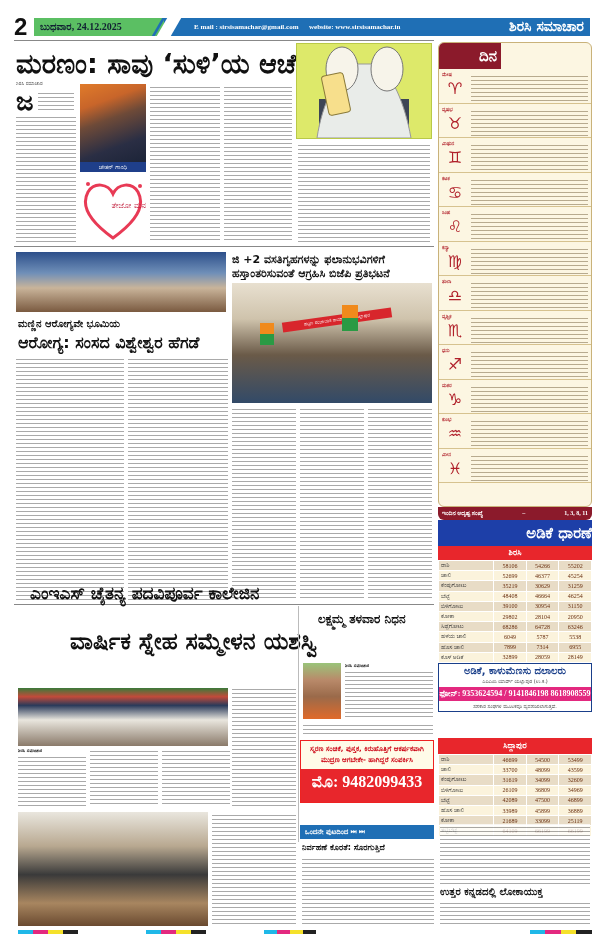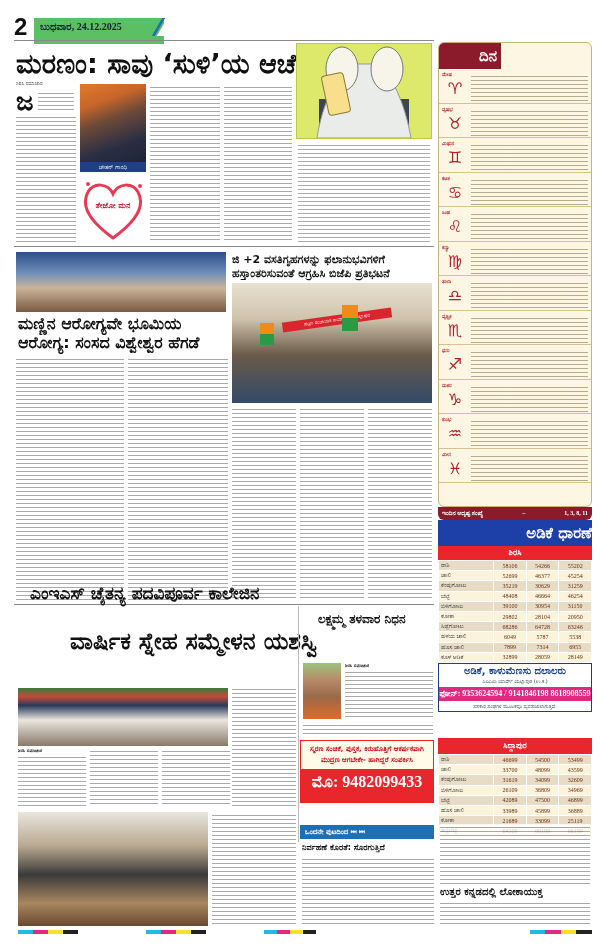--- a/index.html
+++ b/index.html
@@ -1,20 +1,20 @@
 <!DOCTYPE html>
 <html><head>
 <meta charset="utf-8">
 <style>
 *{box-sizing:border-box;margin:0;padding:0}
 body{width:600px;height:946px;background:#fff;font-family:"DejaVu Sans",sans-serif;position:relative;overflow:hidden;color:#222}
 .abs{position:absolute}
 .header{top:16px;left:14px;width:576px;height:20px}
 .pgnum{position:absolute;left:0;top:-2px;font:bold 24px "Liberation Sans",sans-serif;color:#111;line-height:26px}
-.datebar{position:absolute;left:20px;top:2px;width:130px;height:26px;background:#5bbf63;color:#123;font:bold 10px "Liberation Serif",serif;line-height:18px;padding-left:6px}
+.datebar{position:absolute;left:20px;top:2px;width:130px;height:18px;background:#5bbf63;color:#123;font:bold 10px "Liberation Serif",serif;line-height:18px;padding-left:6px}
 .bluebar{position:absolute;left:150px;top:2px;width:426px;height:18px;background:#1f6fb5;color:#fff;font:bold 7px "Liberation Serif",serif;line-height:18px}
 .stripe{position:absolute;left:148px;top:2px;width:14px;height:18px;background:#fff;transform:skewX(-30deg)}
 .stripe2{position:absolute;left:143px;top:2px;width:3px;height:18px;background:#1f6fb5;transform:skewX(-30deg)}
 .email{position:absolute;left:30px}
 .web{position:absolute;left:145px}
 .paper{position:absolute;right:6px;font:bold 14px "DejaVu Sans",sans-serif;top:0}
 .hrule{position:absolute;left:14px;width:420px;height:1px;background:#888}
 .headline{font-weight:bold;color:#111;white-space:nowrap}
 .textblock{background:repeating-linear-gradient(#fff 0,#fff 3px,#8d8d8d 3px,#8d8d8d 4px);opacity:.75}
 .photo{background:linear-gradient(135deg,#7a6a55,#a58e6a 40%,#5a7590 70%,#384a5e)}
@@ -49,39 +49,44 @@
 .redad .ph{background:#e8262c;color:#fff;font:bold 16px "Liberation Serif",serif;text-align:center;height:33px;line-height:26px}
 .ondane{left:300px;top:825px;width:134px;height:14px;background:#1f6fb5;color:#fff;font:bold 7px "DejaVu Sans",sans-serif;line-height:14px;padding-left:5px}
 .colorbar{position:absolute;top:930px;height:4px}
 </style>
 </head>
 <body>
 
 <div class="abs header">
   <div class="pgnum">2</div>
   <div class="datebar">ಬುಧವಾರ, 24.12.2025</div>
+  <div class="bluebar">
+    <span class="email">E mail : sirsisamachar@gmail.com</span>
+    <span class="web">website: www.sirsisamachar.in</span>
+    <span class="paper">ಶಿರಸಿ ಸಮಾಚಾರ</span>
+  </div>
   <div class="stripe"></div>
   <div class="stripe2"></div>
 </div>
 <div class="hrule" style="top:40px"></div>
 
 <div class="abs headline" style="left:16px;top:48px;font-size:27px;letter-spacing:0px">ಮರಣಂ: ಸಾವು ‘ಸುಳಿ’ಯ ಆಚೆ</div>
 <div class="abs" style="left:16px;top:80px;font-size:5px;color:#333">ಶಿರಸಿ ಸಮಾಚಾರ</div>
 <div class="abs" style="left:16px;top:89px;font-size:26px;font-weight:bold;color:#111;line-height:24px">ಜ</div>
 <div class="abs textblock" style="left:38px;top:90px;width:36px;height:22px"></div>
 <div class="abs textblock" style="left:16px;top:114px;width:60px;height:128px"></div>
 <div class="abs photo" style="left:80px;top:84px;width:66px;height:78px;background:linear-gradient(160deg,#e07b2a 0,#c8652a 25%,#6e4a38 45%,#2a2e44 75%,#1c2438)"></div>
 <div class="abs" style="left:80px;top:162px;width:66px;height:10px;background:#1f3f8a;color:#fff;font-size:6px;text-align:center;line-height:10px">ಚೇತನ್ ಗಾಂಧಿ</div>
 <div class="abs" style="left:80px;top:178px;width:66px;height:64px">
   <svg width="66" height="64" viewBox="0 0 66 64">
       <path d="M33 60 C5 40 2 25 8 14 C14 4 28 5 33 16 C38 5 52 4 58 14 C64 25 61 40 33 60Z" fill="#fff" stroke="#e83a55" stroke-width="3"></path>
       <circle cx="8" cy="6" r="2" fill="#e83a55"></circle>
       <circle cx="60" cy="8" r="2" fill="#e83a55"></circle>
     </svg>
-  <div class="abs" style="left:0;top:22px;width:66px;text-align:center;font-size:8px;font-weight:bold;color:#c01f3c;line-height:11px">ತೇಜೋ ಮನ</div>
+  <div class="abs" style="left:0;top:22px;width:66px;text-align:right;font-size:8px;font-weight:normal;color:#c01f3c;line-height:11px">ತೇಜೋ ಮನ</div>
 </div>
 <div class="abs textblock" style="left:150px;top:84px;width:70px;height:158px"></div>
 <div class="abs textblock" style="left:224px;top:84px;width:68px;height:158px"></div>
 <div class="abs textblock" style="left:296px;top:84px;width:68px;height:158px;opacity:0"></div>
 <div class="abs" style="left:296px;top:43px;width:136px;height:96px;background:#dde96a;border:1px solid #b9c947">
   <svg width="134" height="94" viewBox="0 0 134 94">
       <rect x="22" y="55" width="90" height="39" fill="#3d4555"></rect>
       <path d="M20 94 C25 60 40 30 55 20 L80 20 C95 30 108 60 114 94Z" fill="#e9ece9" stroke="#999"></path>
       <ellipse cx="45" cy="25" rx="16" ry="22" fill="#f7f4ea" stroke="#777"></ellipse>
       <ellipse cx="90" cy="25" rx="16" ry="22" fill="#f7f4ea" stroke="#777"></ellipse>
@@ -91,21 +96,21 @@
 <div class="abs textblock" style="left:298px;top:142px;width:132px;height:100px"></div>
 <div class="abs textblock" style="left:224px;top:84px;width:0;height:0"></div>
 <div class="abs textblock" style="left:296px;top:84px;width:0"></div>
 
 <div class="abs textblock" style="left:224px;top:84px;width:70px;height:0"></div>
 <div class="abs textblock" style="left:294px;top:84px;width:2px;height:0"></div>
 <div class="abs textblock" style="left:296px;top:84px;width:0;height:0"></div>
 <div class="hrule" style="top:246px"></div>
 
 <div class="abs photo" style="left:16px;top:252px;width:210px;height:60px;background:linear-gradient(180deg,#2d4f8a 0,#6f8fb8 35%,#c9b49a 60%,#7a5a40 100%)"></div>
-<div class="abs headline" style="left:18px;top:314px;font-size:16px;line-height:19px">ಮಣ್ಣಿನ ಆರೋಗ್ಯವೇ ಭೂಮಿಯ</div>
+<div class="abs headline" style="left:18px;top:314px;font-size:10px;line-height:19px">ಮಣ್ಣಿನ ಆರೋಗ್ಯವೇ ಭೂಮಿಯ</div>
 <div class="abs headline" style="left:18px;top:333px;font-size:16px;line-height:19px">ಆರೋಗ್ಯ: ಸಂಸದ ವಿಶ್ವೇಶ್ವರ ಹೆಗಡೆ</div>
 <div class="abs textblock" style="left:16px;top:356px;width:108px;height:244px"></div>
 <div class="abs textblock" style="left:128px;top:356px;width:100px;height:244px"></div>
 
 <div class="abs headline" style="left:232px;top:252px;font-size:11px;line-height:15px">ಜಿ +2 ವಸತಿಗೃಹಗಳನ್ನು ಫಲಾನುಭವಿಗಳಿಗೆ</div>
 <div class="abs headline" style="left:232px;top:266px;font-size:11px;line-height:15px">ಹಸ್ತಾಂತರಿಸುವಂತೆ ಆಗ್ರಹಿಸಿ ಬಿಜೆಪಿ ಪ್ರತಿಭಟನೆ</div>
 <div class="abs photo" style="left:232px;top:283px;width:200px;height:120px;background:linear-gradient(180deg,#e8e0d0 0,#cfc3ac 30%,#6a5a48 60%,#324a68 100%)">
   <div class="abs" style="left:50px;top:32px;width:110px;height:10px;background:#d8262c;color:#fff;font-size:4.5px;line-height:10px;text-align:center;transform:rotate(-8deg)">ಪಟ್ಟಣ ಪಂಚಾಯತ ಕಾರ್ಯಾಲಯ ಯಲ್ಲಾಪುರ</div>
   <div class="abs" style="left:28px;top:40px;width:14px;height:22px;background:linear-gradient(#f08a1c 0,#f08a1c 50%,#2a9a44 50%)"></div>
   <div class="abs" style="left:110px;top:22px;width:16px;height:26px;background:linear-gradient(#f08a1c 0,#f08a1c 50%,#2a9a44 50%)"></div>

